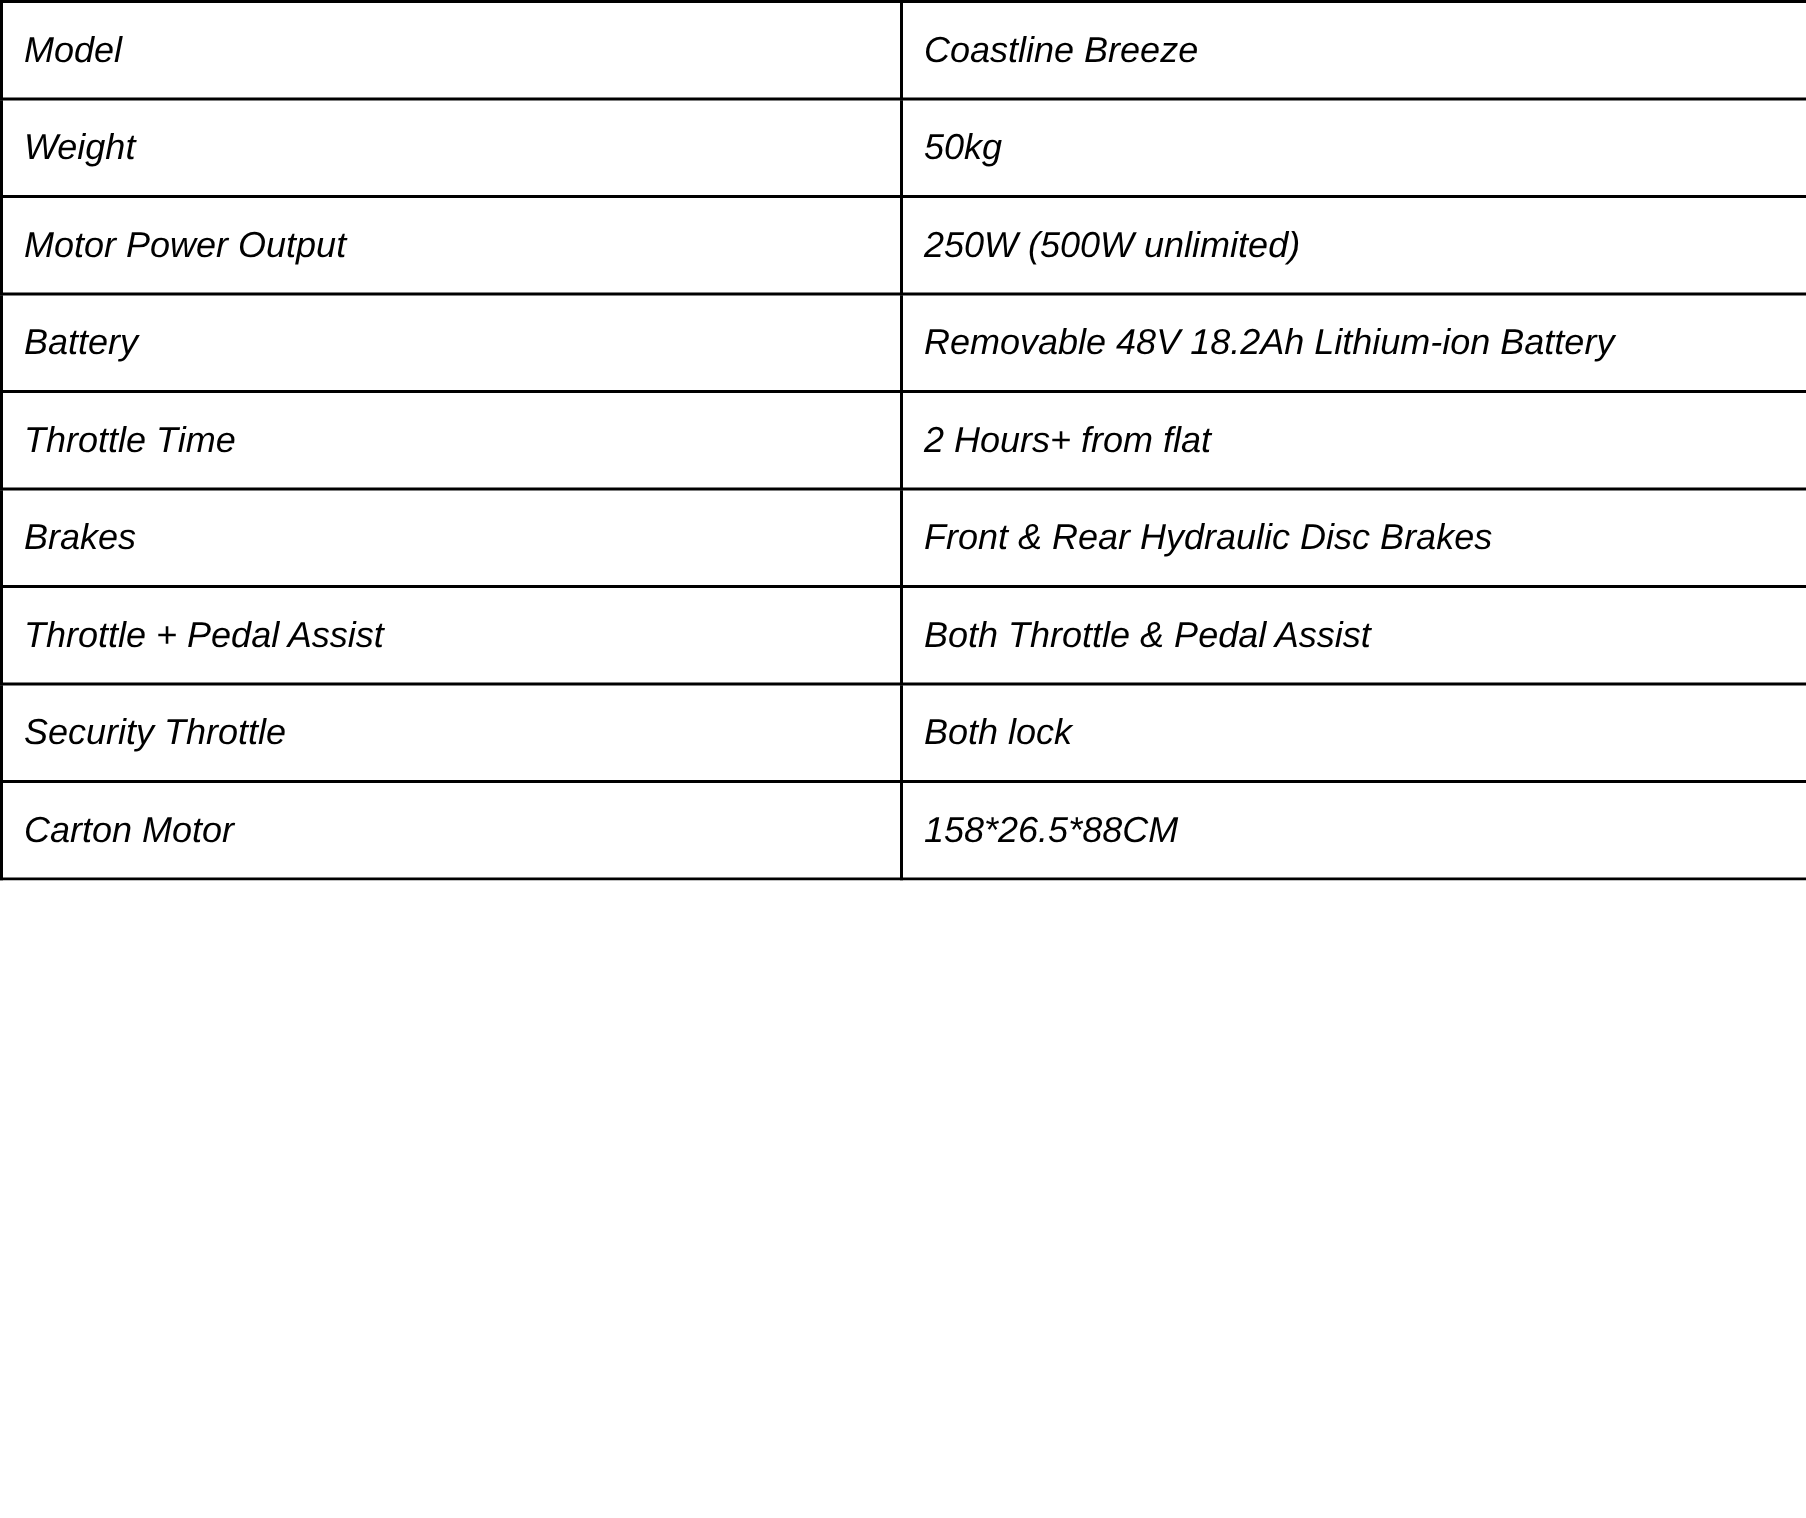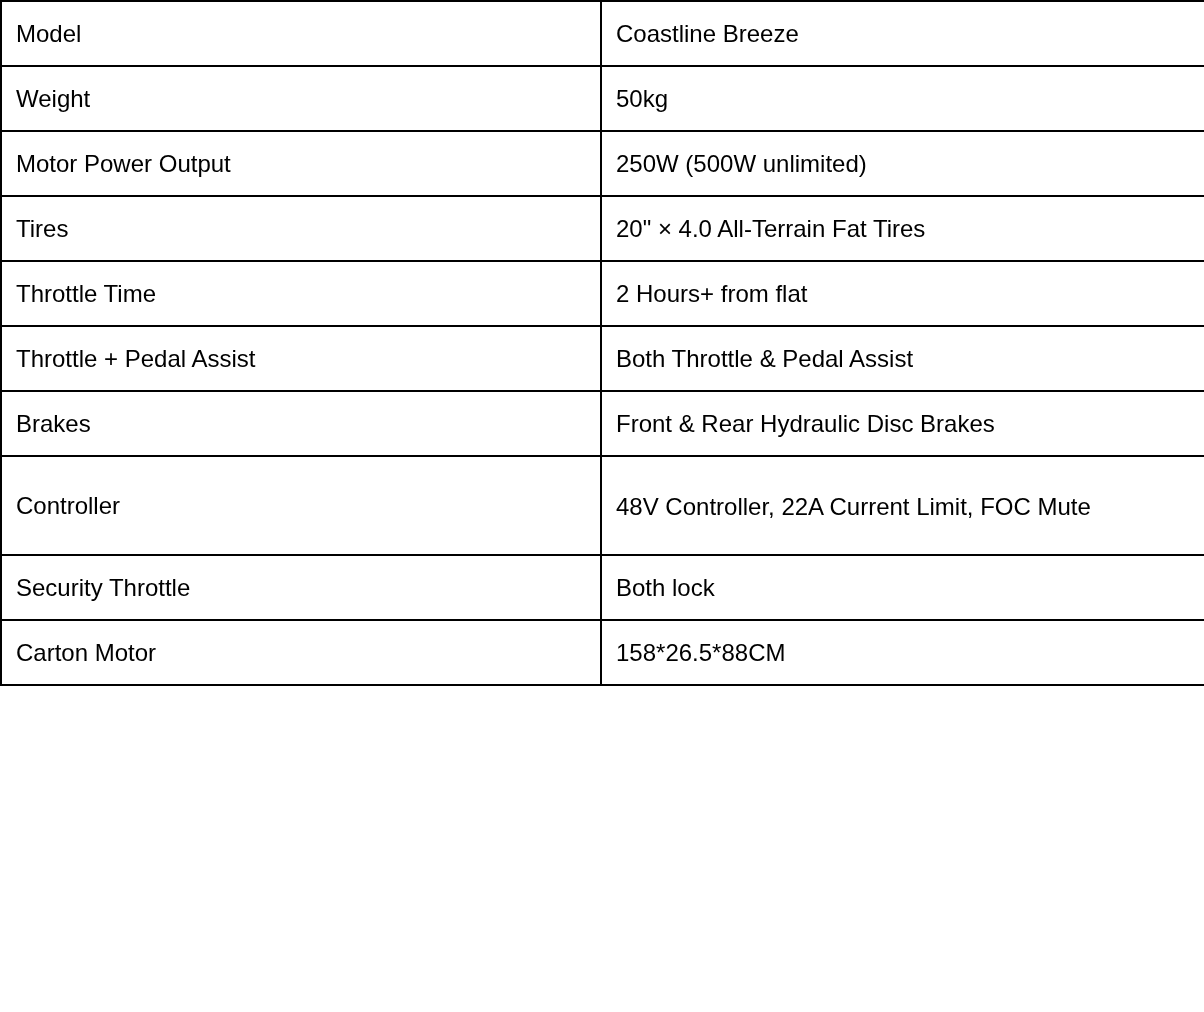--- a/index.html
+++ b/index.html
@@ -20,20 +20,21 @@
     color: #000000;
     background: #ffffff;
   }
   table.spec-table td {
     border: 2px solid #000000;
     padding: 0 14px;
     height: 63px;
     vertical-align: middle;
     line-height: 1.4;
     overflow: hidden;
+    font-style: italic;
   }
   tr.row-tall td {
     height: 97px;
   }
   .wrap-limit {
     display: inline-block;
     max-width: 500px;
     vertical-align: middle;
   }
 </style>
@@ -56,46 +57,42 @@
       <td>Weight</td>
       <td>50kg</td>
     </tr>
 
 
     <tr>
       <td>Motor Power Output</td>
       <td>250W (500W unlimited)</td>
     </tr>
 
+    <tr>
+      <td>Battery</td>
+      <td>Removable 48V 18.2Ah Lithium-ion Battery</td>
+    </tr>
 
 
-    <tr>
-      <td>Tires</td>
-      <td>20" × 4.0 All-Terrain Fat Tires</td>
-    </tr>
 
     <tr>
       <td>Throttle Time</td>
       <td>2 Hours+ from flat</td>
     </tr>
 
     <tr>
+      <td>Brakes</td>
+      <td>Front &amp; Rear Hydraulic Disc Brakes</td>
+    </tr>
+
+    <tr>
       <td>Throttle + Pedal Assist</td>
       <td>Both Throttle &amp; Pedal Assist</td>
     </tr>
 
-    <tr>
-      <td>Brakes</td>
-      <td>Front &amp; Rear Hydraulic Disc Brakes</td>
-    </tr>
-
-    <tr class="row-tall">
-      <td>Controller</td>
-      <td><span class="wrap-limit">48V Controller, 22A Current Limit, FOC Mute</span></td>
-    </tr>
 
     <tr>
       <td>Security Throttle</td>
       <td>Both lock</td>
     </tr>
 
 
 
     <tr>
       <td>Carton Motor</td>

